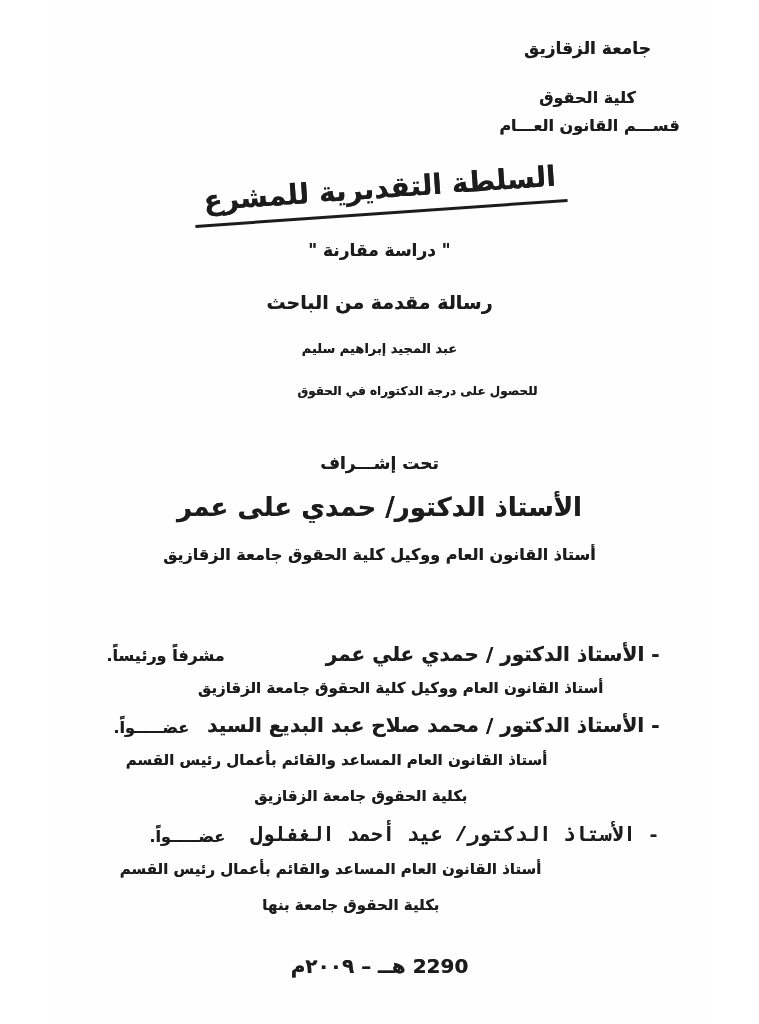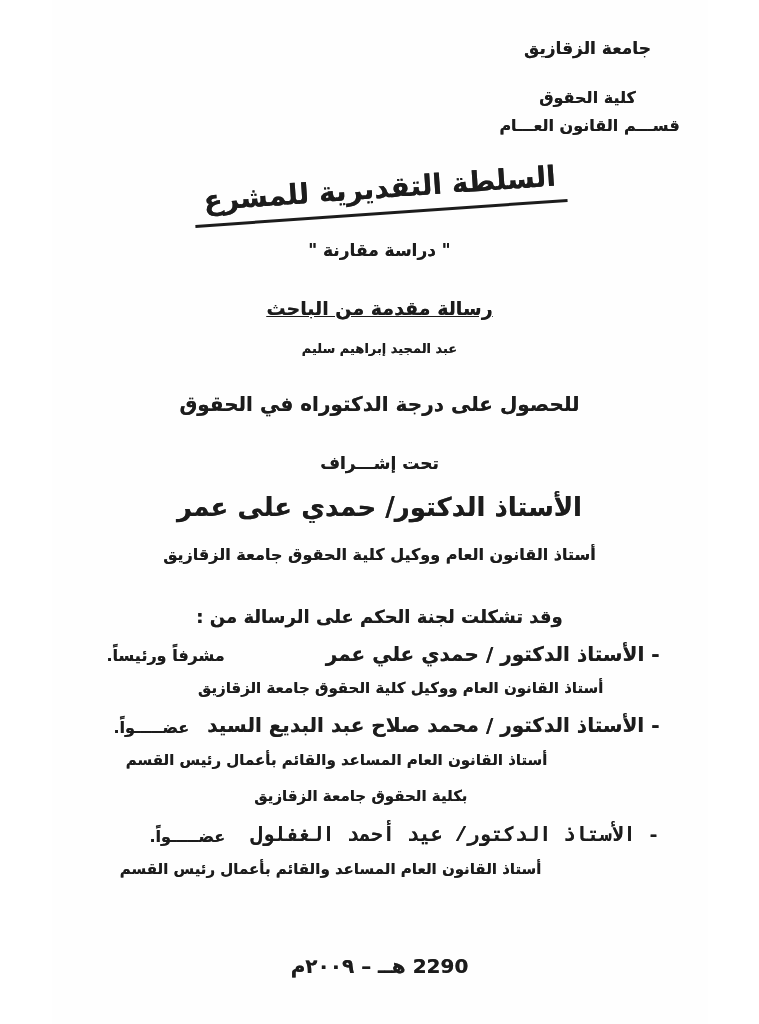--- a/index.html
+++ b/index.html
@@ -32,23 +32,23 @@
   .thesis-title {
     top: 172px;
     font-size: 28px;
     padding: 0 10px 7px 10px;
     border-bottom: 3.5px solid #1c1c1c;
     transform: translateX(-50%) rotate(-4deg);
   }
   .thesis-subtitle { top: 240px; font-size: 17px; }
 
   
-  .presented-by { top: 297px; font-size: 19px; text-decoration: underline; }
+  .presented-by { top: 291px; font-size: 19px; }
   .author-name  { top: 341px; font-size: 13px; }
-  .degree-line  { top: 392px; font-size: 20px; }
+  .degree-line  { top: 384px; font-size: 12px; margin-left: 38px; }
 
   
   .supervision-heading { top: 453px; font-size: 17px; }
   .supervisor-name     { top: 492px; font-size: 26px; }
   .supervisor-title    { top: 545px; font-size: 16px; }
 
   
   .committee-heading { top: 606px; font-size: 18px; }
   .m-name  { right: 48px; font-size: 20px; }
   .m-title { font-size: 15px; }
@@ -84,30 +84,30 @@
   <div class="abs center thesis-subtitle">" دراسة مقارنة "</div>
 
   <div class="abs center presented-by">رسالة مقدمة من الباحث</div>
   <div class="abs center author-name">عبد المجيد إبراهيم سليم</div>
   <div class="abs center degree-line">للحصول على درجة الدكتوراه في الحقوق</div>
 
   <div class="abs center supervision-heading">تحت إشـــراف</div>
   <div class="abs center supervisor-name">الأستاذ الدكتور/ حمدي على عمر</div>
   <div class="abs center supervisor-title">أستاذ القانون العام ووكيل كلية الحقوق جامعة الزقازيق</div>
 
-  <div class="abs center committee-heading">وقد تشكلت لجنة الحكم على الرسالة من :</div>
 
   <div class="abs m-name m1-name">- الأستاذ الدكتور / حمدي علي عمر</div>
   <div class="abs m-role m1-role">مشرفاً ورئيساً.</div>
   <div class="abs m-title m1-t1">أستاذ القانون العام ووكيل كلية الحقوق جامعة الزقازيق</div>
 
   <div class="abs m-name m2-name">- الأستاذ الدكتور / محمد صلاح عبد البديع السيد</div>
   <div class="abs m-role m2-role">عضـــــواً.</div>
   <div class="abs m-title m2-t1">أستاذ القانون العام المساعد والقائم بأعمال رئيس القسم</div>
   <div class="abs m-title m2-t2">بكلية الحقوق جامعة الزقازيق</div>
 
   <div class="abs m-name m3-name">- الأستاذ الدكتور/ عيد أحمد الغفلول</div>
   <div class="abs m-role m3-role">عضـــــواً.</div>
   <div class="abs m-title m3-t1">أستاذ القانون العام المساعد والقائم بأعمال رئيس القسم</div>
+  <div class="abs m-title m3-t2">بكلية الحقوق جامعة بنها</div>
 
   <div class="abs center date-line">2290 هــ – ٢٠٠٩م</div>
 
 </div>
 
 </body></html>

